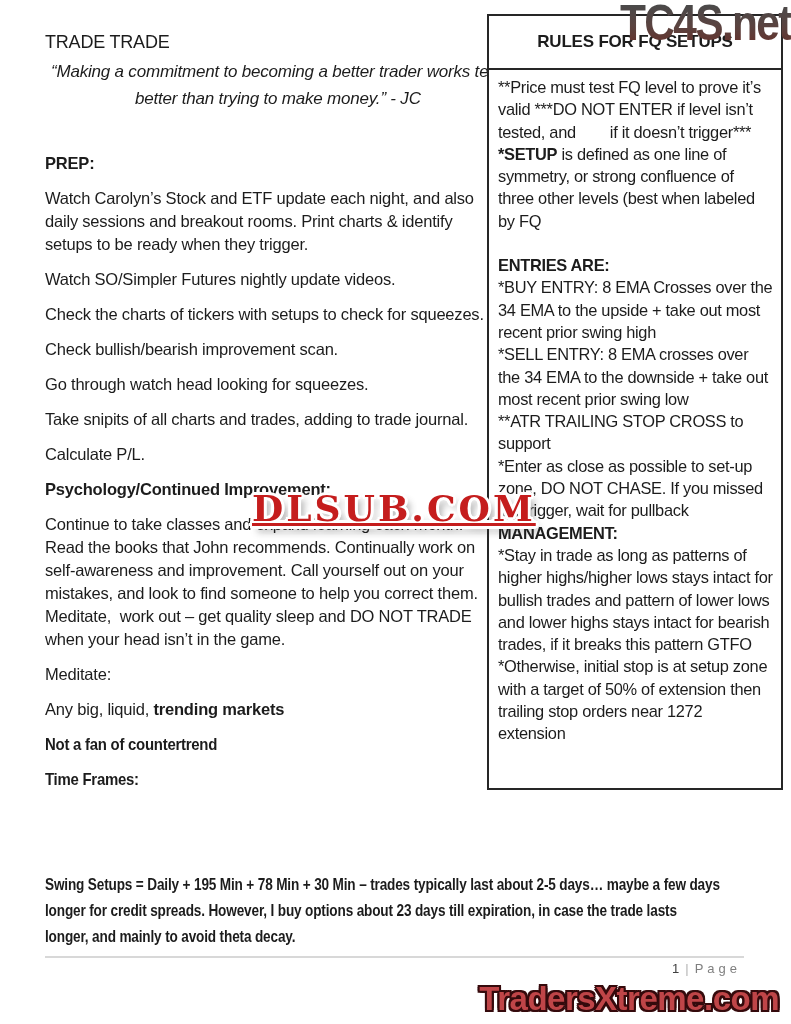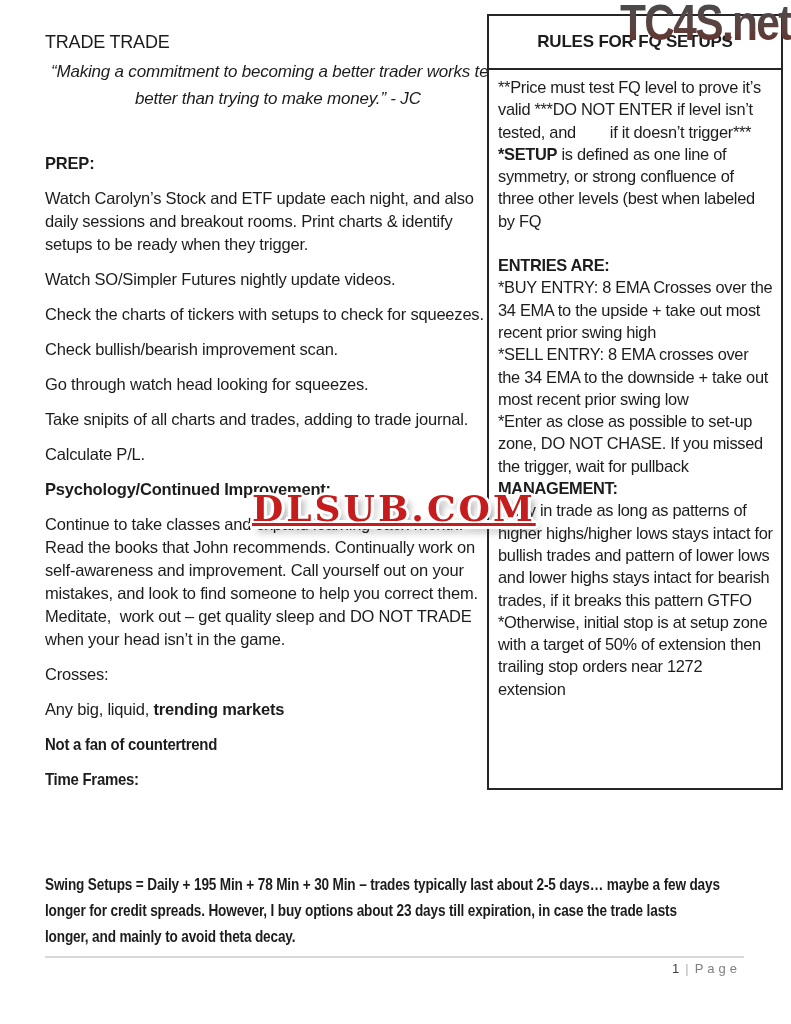--- a/index.html
+++ b/index.html
@@ -105,45 +105,47 @@
       <div class="para heading"><span>PREP:</span></div>
       <div class="para body"><span>Watch Carolyn’s Stock and ETF update each night, and also daily sessions and breakout rooms. Print charts &amp; identify setups to be ready when they trigger.</span></div>
       <div class="para body"><span>Watch SO/Simpler Futures nightly update videos.</span></div>
       <div class="para body"><span>Check the charts of tickers with setups to check for squeezes.</span></div>
       <div class="para body"><span>Check bullish/bearish improvement scan.</span></div>
       <div class="para body"><span>Go through watch head looking for squeezes.</span></div>
       <div class="para body"><span>Take snipits of all charts and trades, adding to trade journal.</span></div>
       <div class="para body"><span>Calculate P/L.</span></div>
       <div class="para heading"><span>Psychology/Continued Improvement:</span></div>
       <div class="para body"><span>Continue to take classes and expand learning each month. Read the books that John recommends. Continually work on self-awareness and improvement. Call yourself out on your mistakes, and look to find someone to help you correct them.  Meditate,  work out – get quality sleep and DO NOT TRADE when your head isn’t in the game.</span></div>
-      <div class="para body"><span>Crosses:</span></div>
+      <div class="para body"><span>Meditate:</span></div>
       <div class="para body"><span>Any big, liquid, </span><span class="b">trending markets</span></div>
       <div class="para cond"><span>Not a fan of countertrend</span></div>
       <div class="para cond"><span>Time Frames:</span></div>
     </div>
 
   <div class="rules-box">
     <div class="rules-header">RULES FOR FQ SETUPS</div>
     <div class="rules-body">
         <div class="para box-body"><span>**Price must test FQ level to prove it’s valid ***DO NOT ENTER if level isn’t tested, and        if it doesn’t trigger***</span></div>
         <div class="para box-body"><span class="b">*SETUP</span><span> is defined as one line of symmetry, or strong confluence of three other levels (best when labeled by FQ</span></div>
         <div class="para box-blank"><span></span></div>
         <div class="para box-heading"><span>ENTRIES ARE:</span></div>
         <div class="para box-body"><span>*BUY ENTRY: 8 EMA Crosses over the 34 EMA to the upside + take out most recent prior swing high</span></div>
         <div class="para box-body"><span>*SELL ENTRY: 8 EMA crosses over the 34 EMA to the downside + take out most recent prior swing low</span></div>
+        <div class="para box-body"><span>**ATR TRAILING STOP CROSS to support</span></div>
         <div class="para box-body"><span>*Enter as close as possible to set-up zone, DO NOT CHASE. If you missed the trigger, wait for pullback</span></div>
         <div class="para box-heading"><span>MANAGEMENT:</span></div>
         <div class="para box-body"><span>*Stay in trade as long as patterns of higher highs/higher lows stays intact for bullish trades and pattern of lower lows and lower highs stays intact for bearish trades, if it breaks this pattern GTFO</span></div>
         <div class="para box-body"><span>*Otherwise, initial stop is at setup zone with a target of 50% of extension then trailing stop orders near 1272 extension</span></div>
       </div>
   </div>
 
   <div class="wm-dlsub">DLSUB.COM</div>
 
   <div class="bottom-para">Swing Setups = Daily + 195 Min + 78 Min + 30 Min – trades typically last about 2-5 days… maybe a few days longer for credit spreads. However, I buy options about 23 days till expiration, in case the trade lasts longer, and mainly to avoid theta decay.</div>
 
   <div class="footer-rule"></div>
   <div class="page-num">
     <span class="num">1</span><span class="sep">|</span><span class="lbl">Page</span>
   </div>
 
+  <div class="wm-txtreme">TradersXtreme.com</div>
 
 </div>
 
 </body></html>

